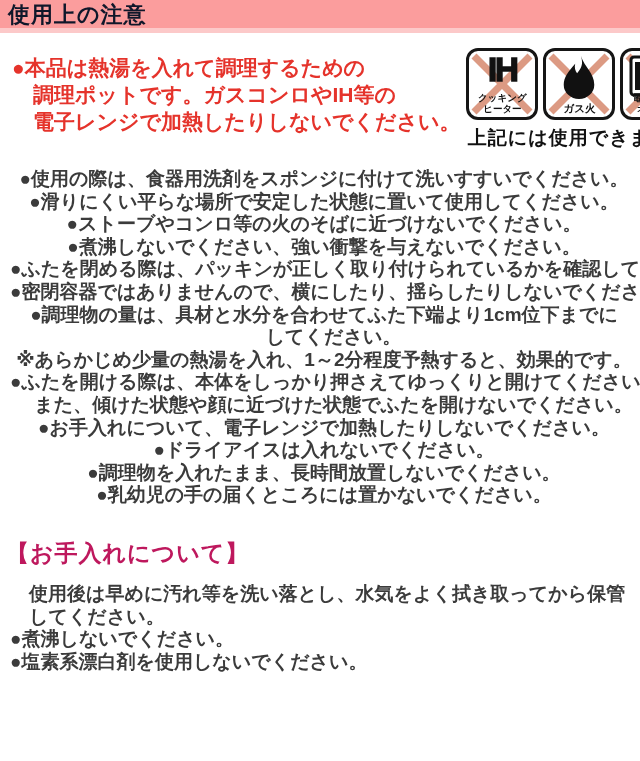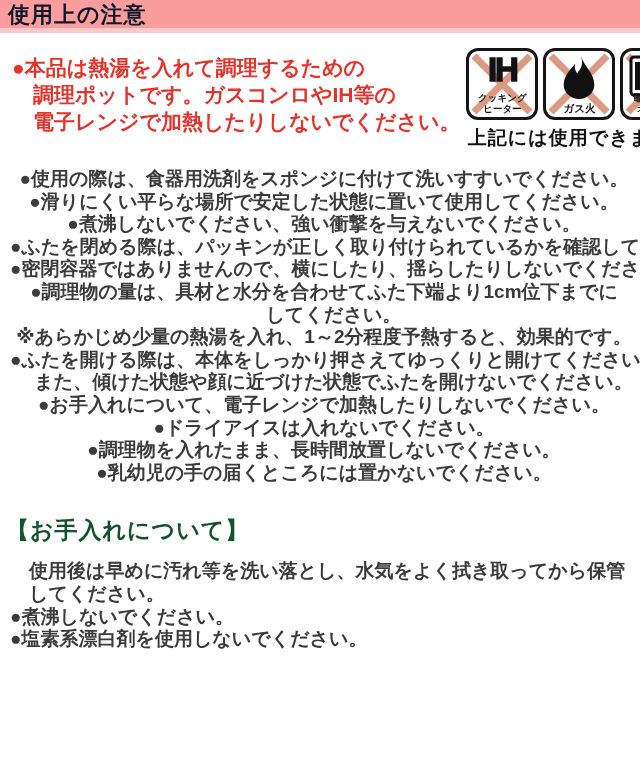--- a/index.html
+++ b/index.html
@@ -29,21 +29,21 @@
   .ih-text{font-size:33px;font-weight:900;letter-spacing:-2px;line-height:32px;margin-top:3px;color:#111;-webkit-text-stroke:1.5px #111;}
   .icon-art{margin-top:4px;}
   .icon-labels{position:absolute;left:0;right:0;bottom:3px;}
   .icon-label{font-size:9.5px;line-height:10.5px;color:#111;text-align:center;white-space:nowrap;}
   .icon-label.big{font-size:10.5px;line-height:12px;}
   .icons-caption{font-size:19px;color:#111;margin-top:5px;letter-spacing:1px;white-space:nowrap;}
   .usage-list{padding:17px 2px 0 10px;font-size:19px;line-height:22.6px;color:var(--c-text,#3b3b3b);text-align:center;}
   .care-list{padding:2px 2px 0 10px;font-size:19px;line-height:22.6px;color:var(--c-text,#3b3b3b);}
   .list-item .line{white-space:nowrap;}
   .list-item .cont{padding-left:19px;}
-  .care-heading{font-size:23px;color:#14532d;margin:31px 0 12px 6px;letter-spacing:1px;}
+  .care-heading{font-size:23px;color:#be185d;margin:31px 0 12px 6px;letter-spacing:1px;}
 </style>
 </head>
 <body>
 
 <div class="page">
 
   <div class="header-bar">
     <span class="header-title">使用上の注意</span>
   </div>
 
@@ -109,20 +109,23 @@
   </div>
 
   <div class="usage-list">
       <div class="list-item">
         <div class="line">●使用の際は、食器用洗剤をスポンジに付けて洗いすすいでください。</div>
       </div>
       <div class="list-item">
         <div class="line">●滑りにくい平らな場所で安定した状態に置いて使用してください。</div>
       </div>
       <div class="list-item">
+        <div class="line">●ストーブやコンロ等の火のそばに近づけないでください。</div>
+      </div>
+      <div class="list-item">
         <div class="line">●煮沸しないでください、強い衝撃を与えないでください。</div>
       </div>
       <div class="list-item">
         <div class="line">●ふたを閉める際は、パッキンが正しく取り付けられているかを確認して、</div>
       </div>
       <div class="list-item">
         <div class="line">●密閉容器ではありませんので、横にしたり、揺らしたりしないでください。</div>
       </div>
       <div class="list-item">
         <div class="line">●調理物の量は、具材と水分を合わせてふた下端より1cm位下までに</div>

